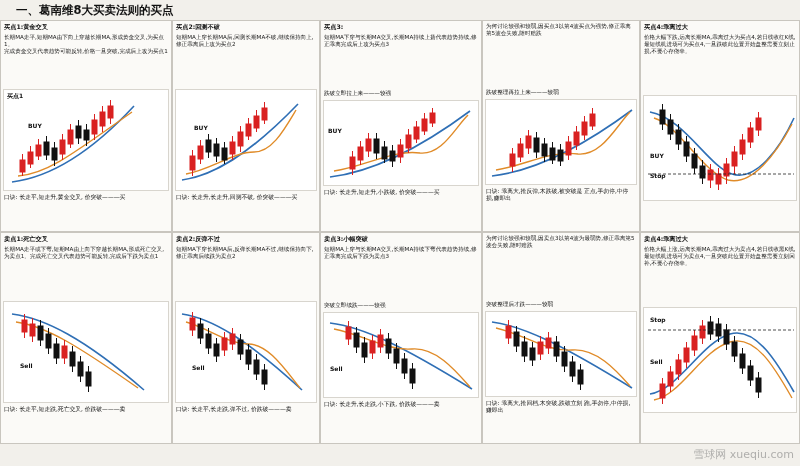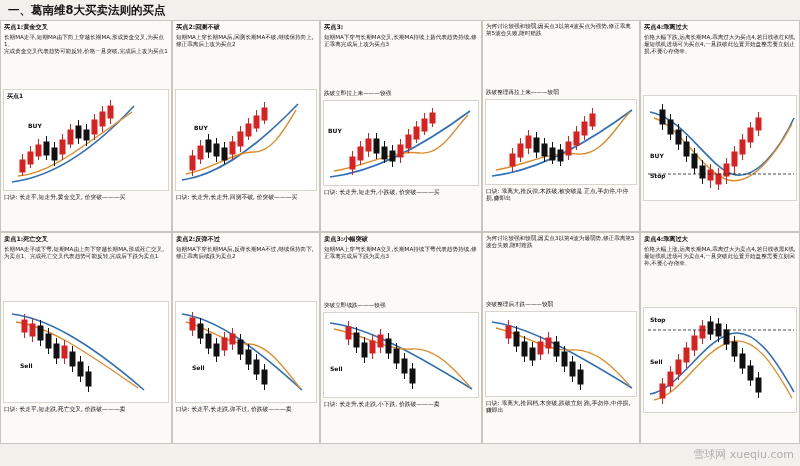--- a/index.html
+++ b/index.html
@@ -1,20 +1,20 @@
 <!DOCTYPE html>
 <html><head>
 <meta charset="utf-8">
 <style>
   html,body{margin:0;padding:0;background:#f2efe9;}
   body{width:800px;height:466px;overflow:hidden;font-family:"DejaVu Sans","Liberation Sans",sans-serif;color:#111;}
   #page{position:relative;width:800px;height:466px;background:#f2f0eb;}
   .watermark{position:absolute;left:190px;top:228px;font-size:30px;color:rgba(150,150,150,.35);font-weight:bold;letter-spacing:1px;pointer-events:none;}
   .wm2{position:absolute;right:6px;bottom:4px;font-size:11px;color:rgba(120,120,120,.55);}
-  .section-title{font-size:11.5px;font-weight:bold;color:#111;padding:3px 4px 2px 8px;}
+  .section-title{font-size:11.5px;font-weight:bold;color:#111;padding:3px 4px 2px 16px;}
   .row{display:flex;width:800px;}
   .col{position:relative;box-sizing:border-box;border:1px solid #c9c6bf;background:#fbfaf7;}
   .txt{font-size:5.6px;line-height:7.2px;color:#1a1a1a;padding:2px 3px;white-space:pre-wrap;}
   .hdr{font-size:6.2px;font-weight:bold;padding:2px 3px 0 3px;}
   .chartbox{position:relative;background:#ffffff;border:1px solid #d8d5ce;margin:1px 2px;overflow:hidden;}
   .lbl{position:absolute;font-size:6px;color:#111;font-weight:bold;}
   .koujue{font-size:5.8px;line-height:7.4px;padding:2px 3px;color:#111;}
   svg{display:block;}
   .c1{width:172px;}
   .c2{width:148px;}

